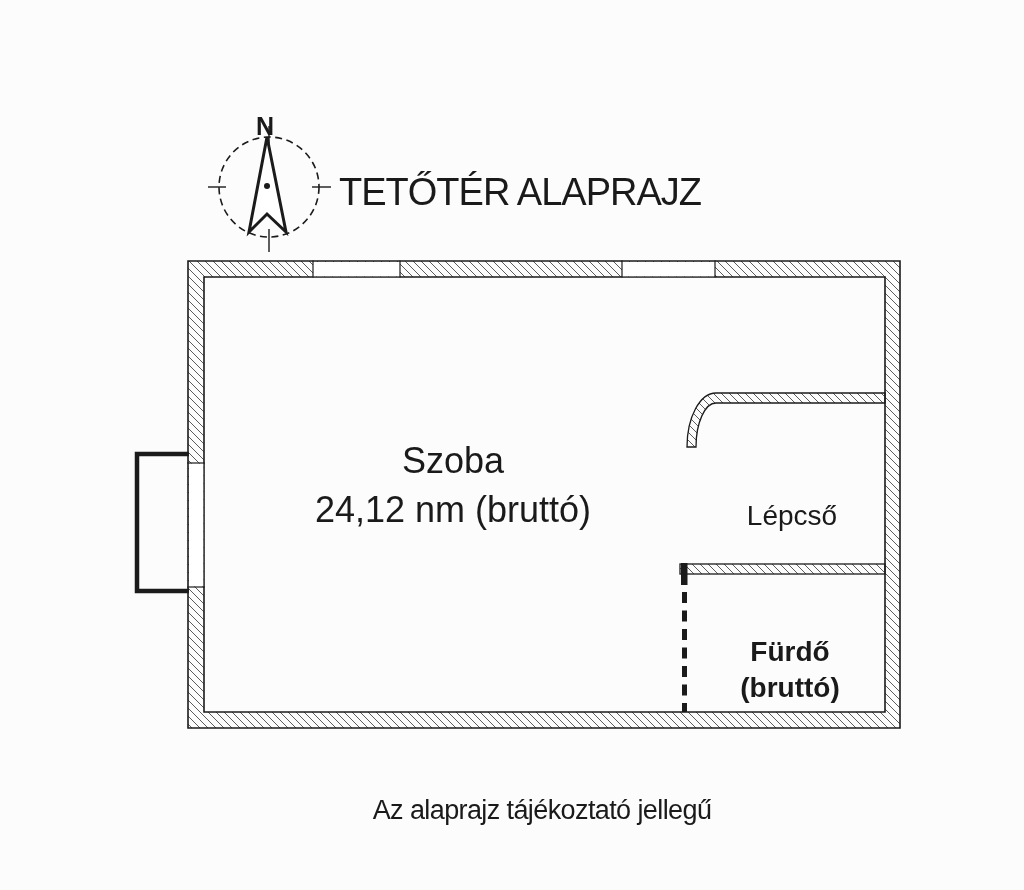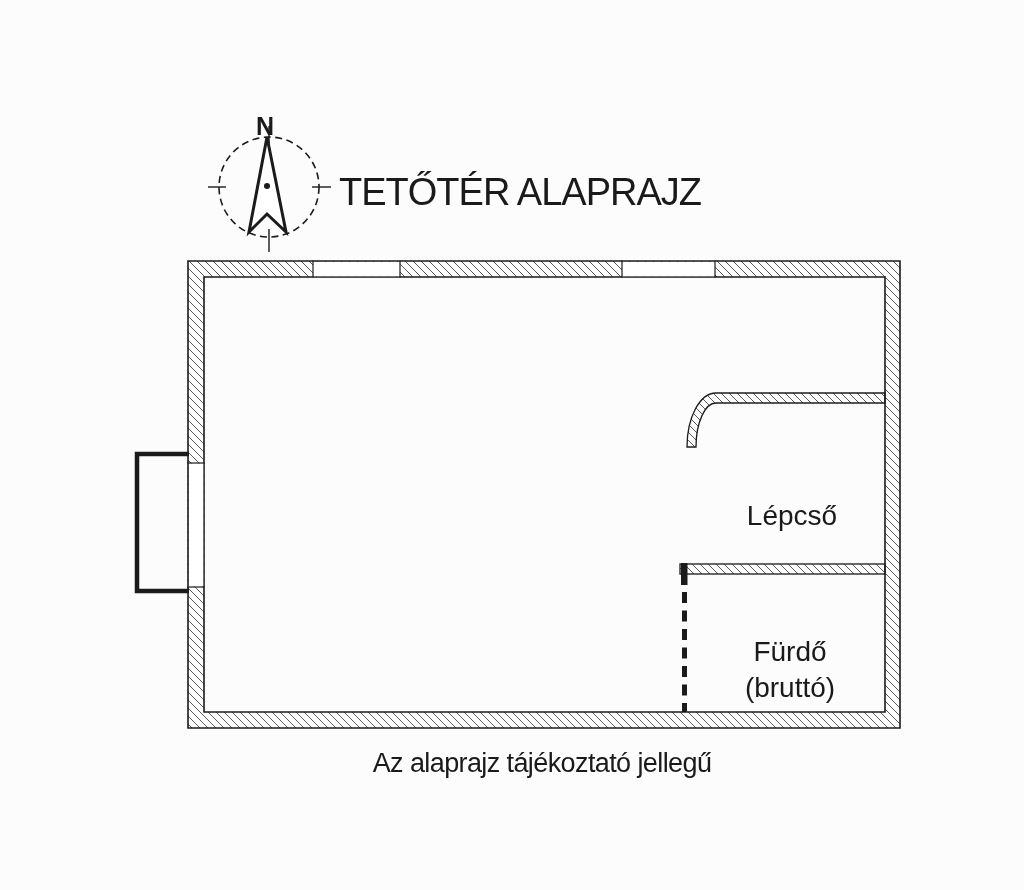--- a/index.html
+++ b/index.html
@@ -38,25 +38,25 @@
     font-size:36px;
     line-height:49px;
     left:453px;top:485px;
   }
   .room-small{
     font-size:28px;
     line-height:36px;
     margin-top:28px;
   }
   .lepcso{left:792px;top:488px;}
-  .furdo{left:790px;top:642px;}
+  .furdo{left:790px;top:642px;font-weight:bold;}
   .footer{
     font-size:27px;
     letter-spacing:-0.6px;
-    left:542px;top:763px;
+    left:542px;top:810px;
   }
 </style>
 </head>
 <body>
 
 <div class="page">
 
   <svg class="drawing" width="1024" height="890" viewBox="0 0 1024 890">
     <defs>
       <pattern id="hatch" width="8" height="8" patternUnits="userSpaceOnUse">
@@ -107,20 +107,24 @@
       <rect x="681" y="563" width="6.5" height="22" fill="var(--line)" stroke="none"></rect>
 
       <line x1="684.5" y1="592" x2="684.5" y2="712" stroke="var(--line)" stroke-width="5" stroke-dasharray="11 7.5"></line>
     </g>
   </svg>
 
   <div class="label title">TETŐTÉR ALAPRAJZ</div>
 
   <div class="label north">N</div>
 
+  <div class="label room-main">
+    <div>Szoba</div>
+    <div>24,12 nm (bruttó)</div>
+  </div>
 
   <div class="label room-small lepcso">Lépcső</div>
 
   <div class="label room-small furdo">
     <div>Fürdő</div>
     <div>(bruttó)</div>
   </div>
 
   <div class="label footer">Az alaprajz tájékoztató jellegű</div>
 </div>

